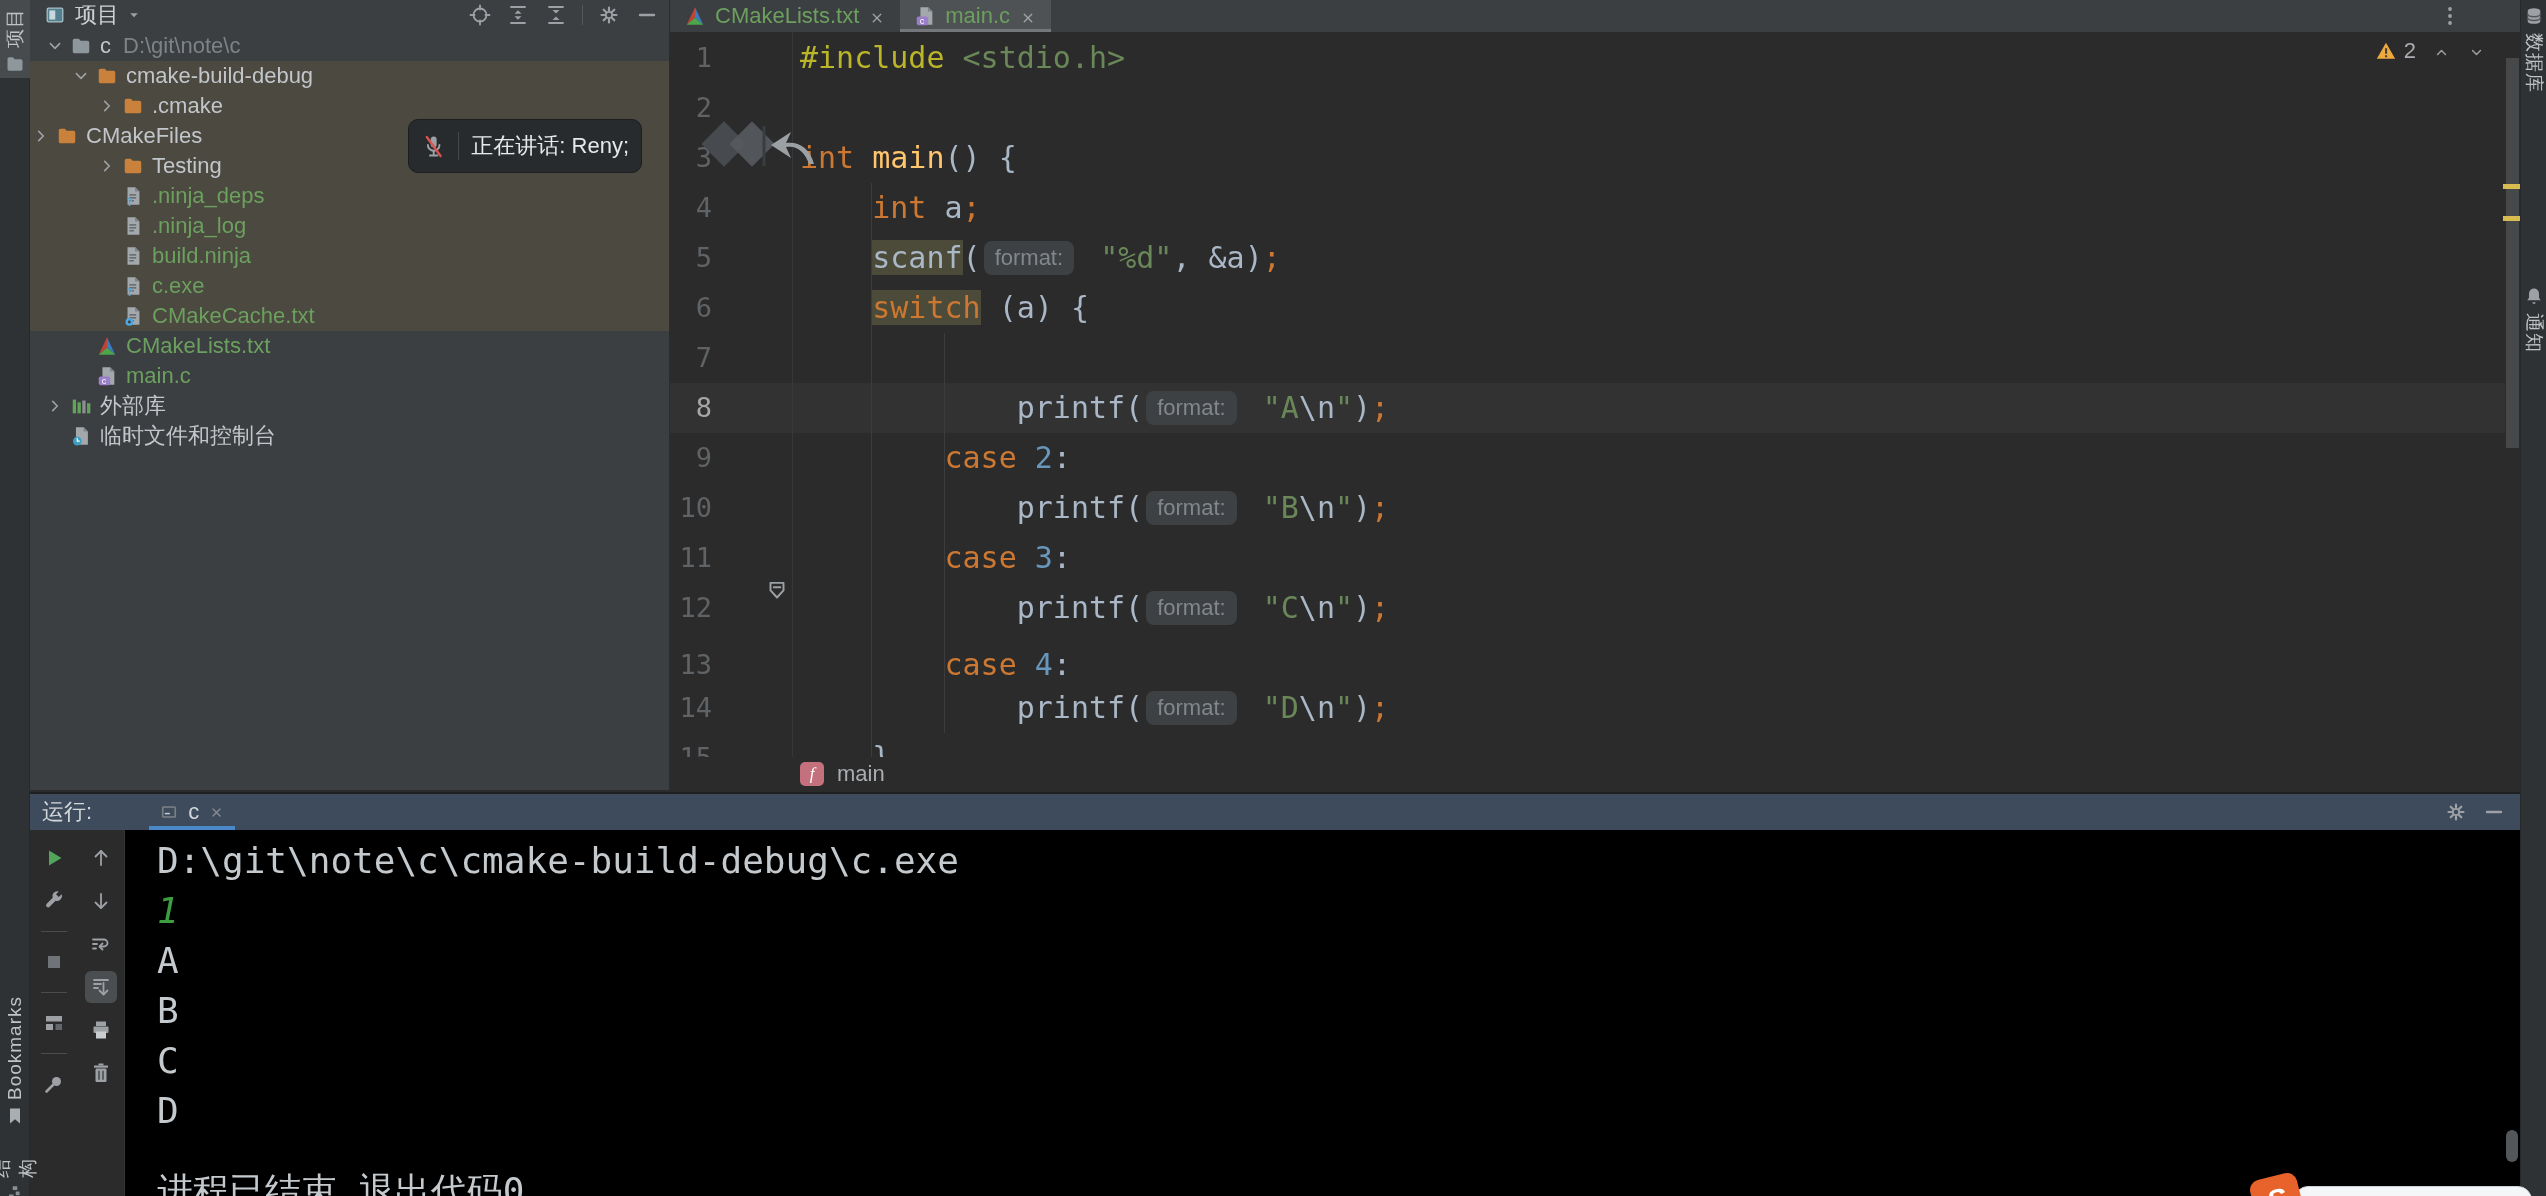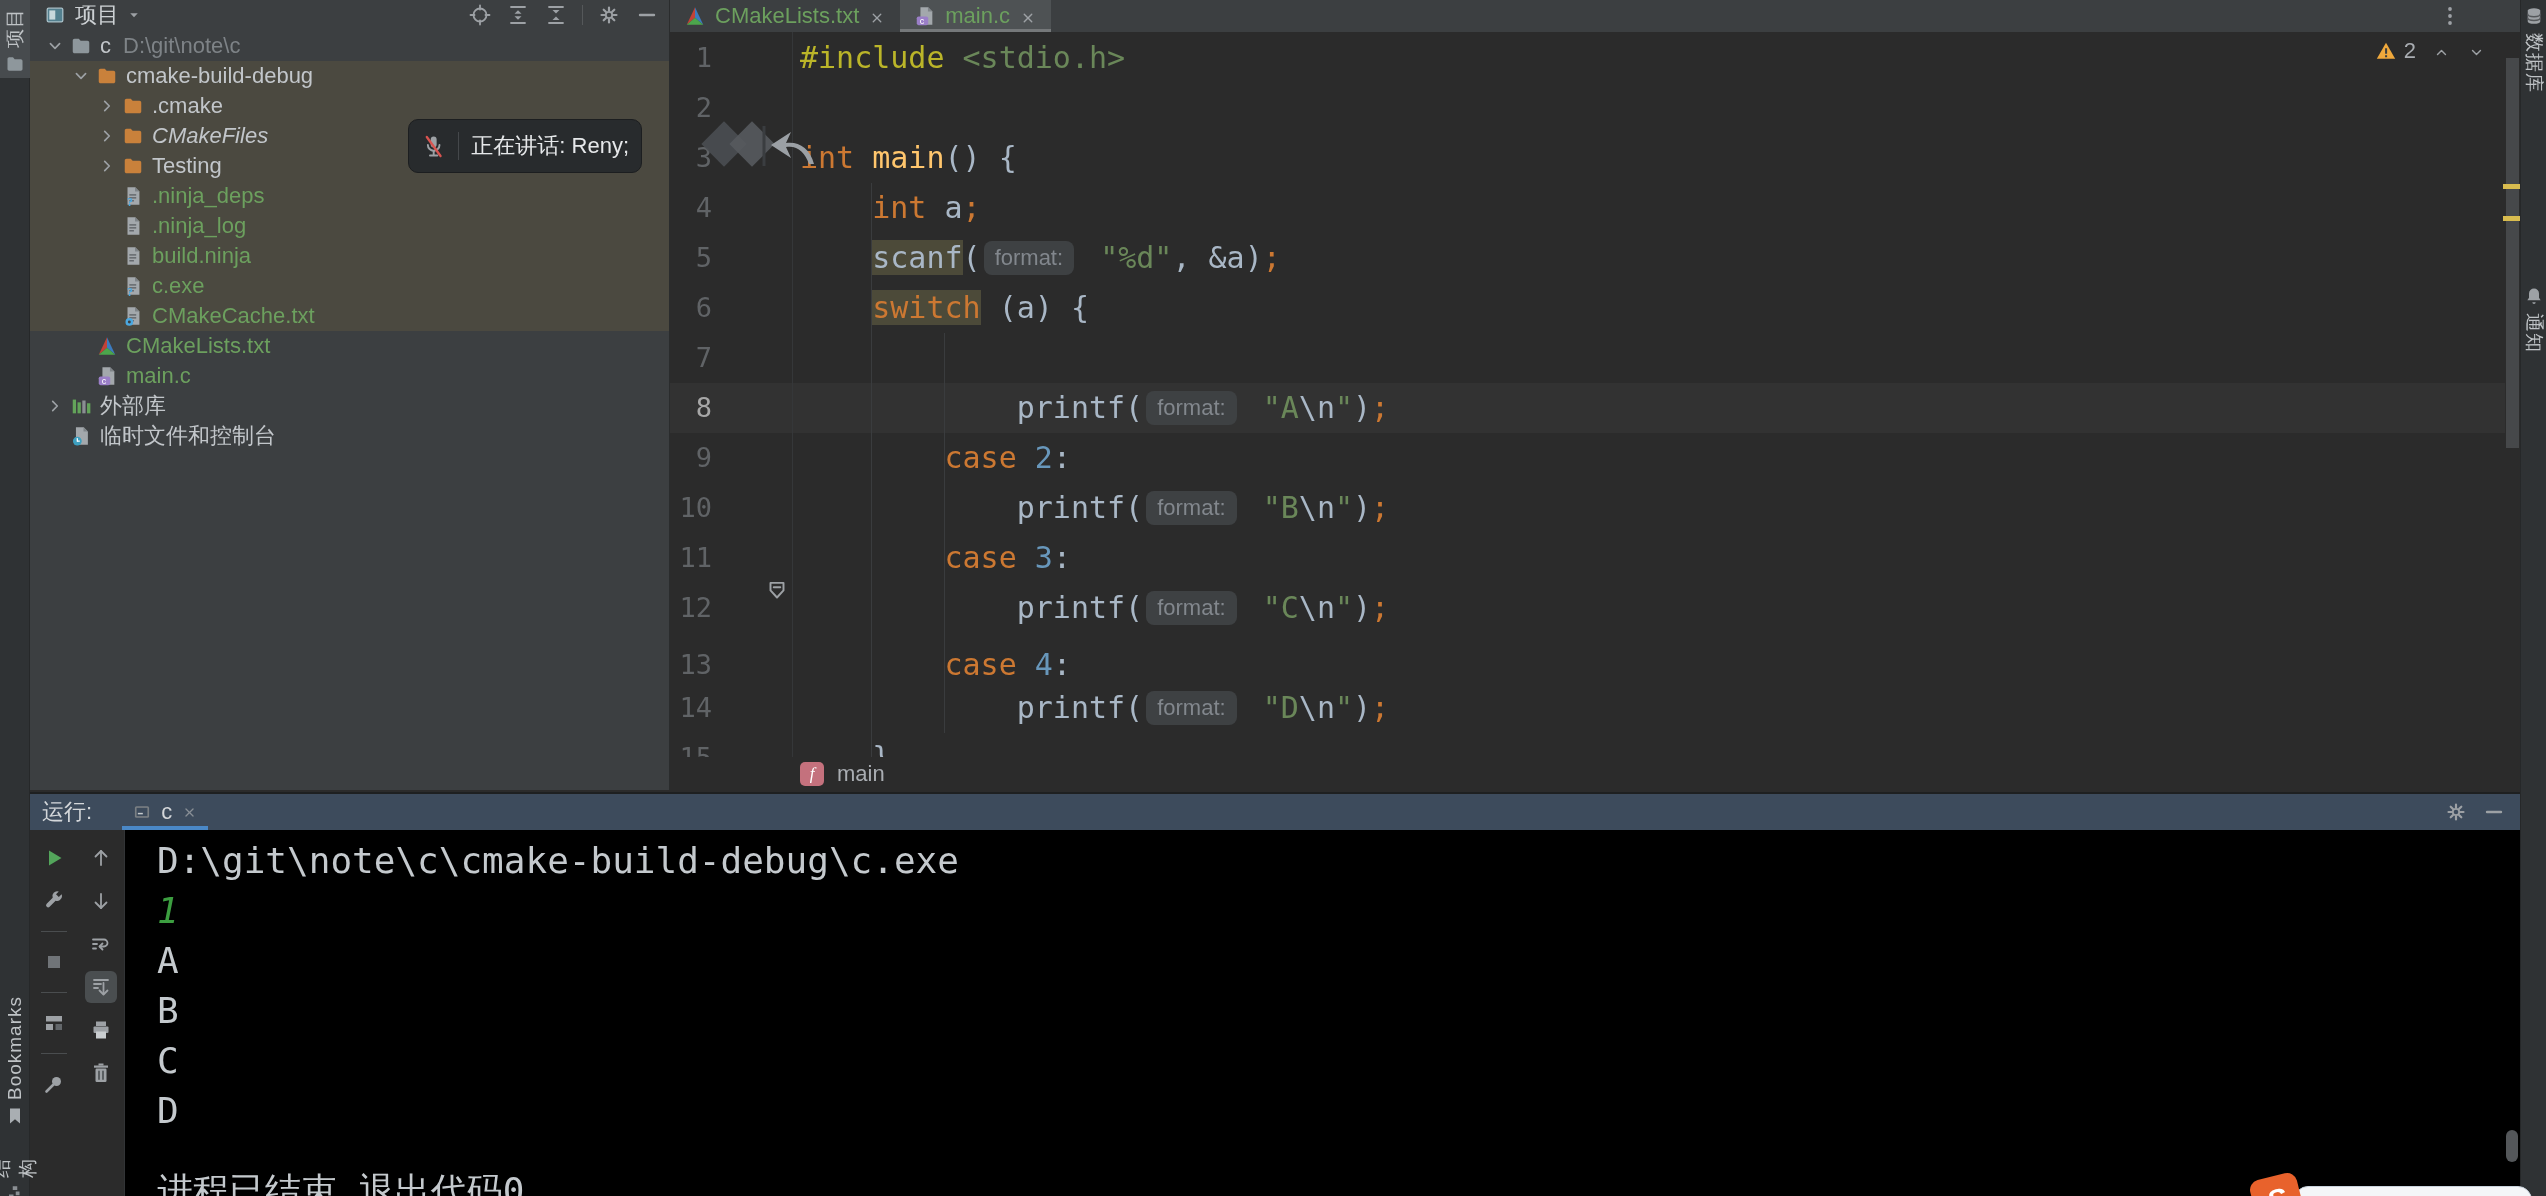--- a/index.html
+++ b/index.html
@@ -68,21 +68,21 @@
   
   #voice-overlay{position:absolute;left:408px;top:119px;width:234px;height:54px;background:#282B2D;border:1px solid #1C1E20;
                  border-radius:10px;display:flex;align-items:center;gap:12px;padding:0 12px;z-index:20;}
   #voice-overlay .mic{width:27px;height:27px;}
   #voice-overlay .vd{width:1px;height:28px;background:#45484B;}
   #voice-text{font-size:22px;color:#E6E8EA;white-space:nowrap;}
   #voice-icons{position:absolute;left:698px;top:116px;z-index:20;}
 
   
   #run-panel{position:absolute;left:30px;top:792px;width:2490px;height:404px;background:#2B2B2B;border-top:2px solid #1E2021;}
-  #rp-header{position:absolute;left:0;top:0;right:0;height:36px;background:#3D4B5C;display:flex;align-items:center;}
+  #rp-header{position:absolute;left:0;top:0;right:0;height:36px;background:#3D4B5C;display:flex;align-items:center;gap:27px;}
   #rp-label{margin-left:12px;font-size:22px;color:#D4D7DA;}
   #rp-tab{margin-left:30px;height:36px;display:flex;align-items:center;gap:9px;padding:0 10px;position:relative;cursor:pointer;}
   #rp-tab::after{content:"";position:absolute;left:0;right:0;bottom:0;height:4px;background:#4A88C7;}
   #rp-tab .tabicon{width:20px;height:20px;}
   #rp-tab-label{font-size:22px;color:#D4D7DA;}
   #rp-tab .close{width:17px;height:17px;opacity:.8;}
   .rp-right{position:absolute;top:6px;width:24px;height:24px;cursor:pointer;}
   #rp-col1{position:absolute;left:0;top:36px;width:48px;bottom:0;display:flex;flex-direction:column;align-items:center;padding-top:12px;}
   #rp-col2{position:absolute;left:48px;top:36px;width:46px;bottom:0;display:flex;flex-direction:column;align-items:center;padding-top:12px;}
   .tbtn{width:32px;height:32px;display:flex;align-items:center;justify-content:center;margin-bottom:11px;cursor:pointer;border-radius:6px;}
@@ -197,21 +197,21 @@
         </div>
         <div class="trow selected" style="padding-left: 66px;">
           <span class="tchev"><svg class="icsvg" viewBox="0 0 24 24" width="100%" height="100%">
               <polyline points="9.5,7 14.5,12 9.5,17"></polyline>
             </svg></span>
           <span class="ticon"><svg class="icsvg" viewBox="0 0 24 24" width="100%" height="100%">
               <path d="M3 6c0-1.1.9-2 2-2h4.6l2 2.4H19c1.1 0 2 .9 2 2V18c0 1.1-.9 2-2 2H5c-1.1 0-2-.9-2-2z" fill="#C9813B" stroke="none"></path>
             </svg></span>
           <span class="tlabel white">.cmake</span>
         </div>
-        <div class="trow selected" style="padding-left: 66px; font-style: italic;">
+        <div class="trow selected" style="">
           <span class="tchev"><svg class="icsvg" viewBox="0 0 24 24" width="100%" height="100%">
               <polyline points="9.5,7 14.5,12 9.5,17"></polyline>
             </svg></span>
           <span class="ticon"><svg class="icsvg" viewBox="0 0 24 24" width="100%" height="100%">
               <path d="M3 6c0-1.1.9-2 2-2h4.6l2 2.4H19c1.1 0 2 .9 2 2V18c0 1.1-.9 2-2 2H5c-1.1 0-2-.9-2-2z" fill="#C9813B" stroke="none"></path>
             </svg></span>
           <span class="tlabel white">CMakeFiles</span>
         </div>
         <div class="trow selected" style="padding-left: 66px;">
           <span class="tchev"><svg class="icsvg" viewBox="0 0 24 24" width="100%" height="100%">

